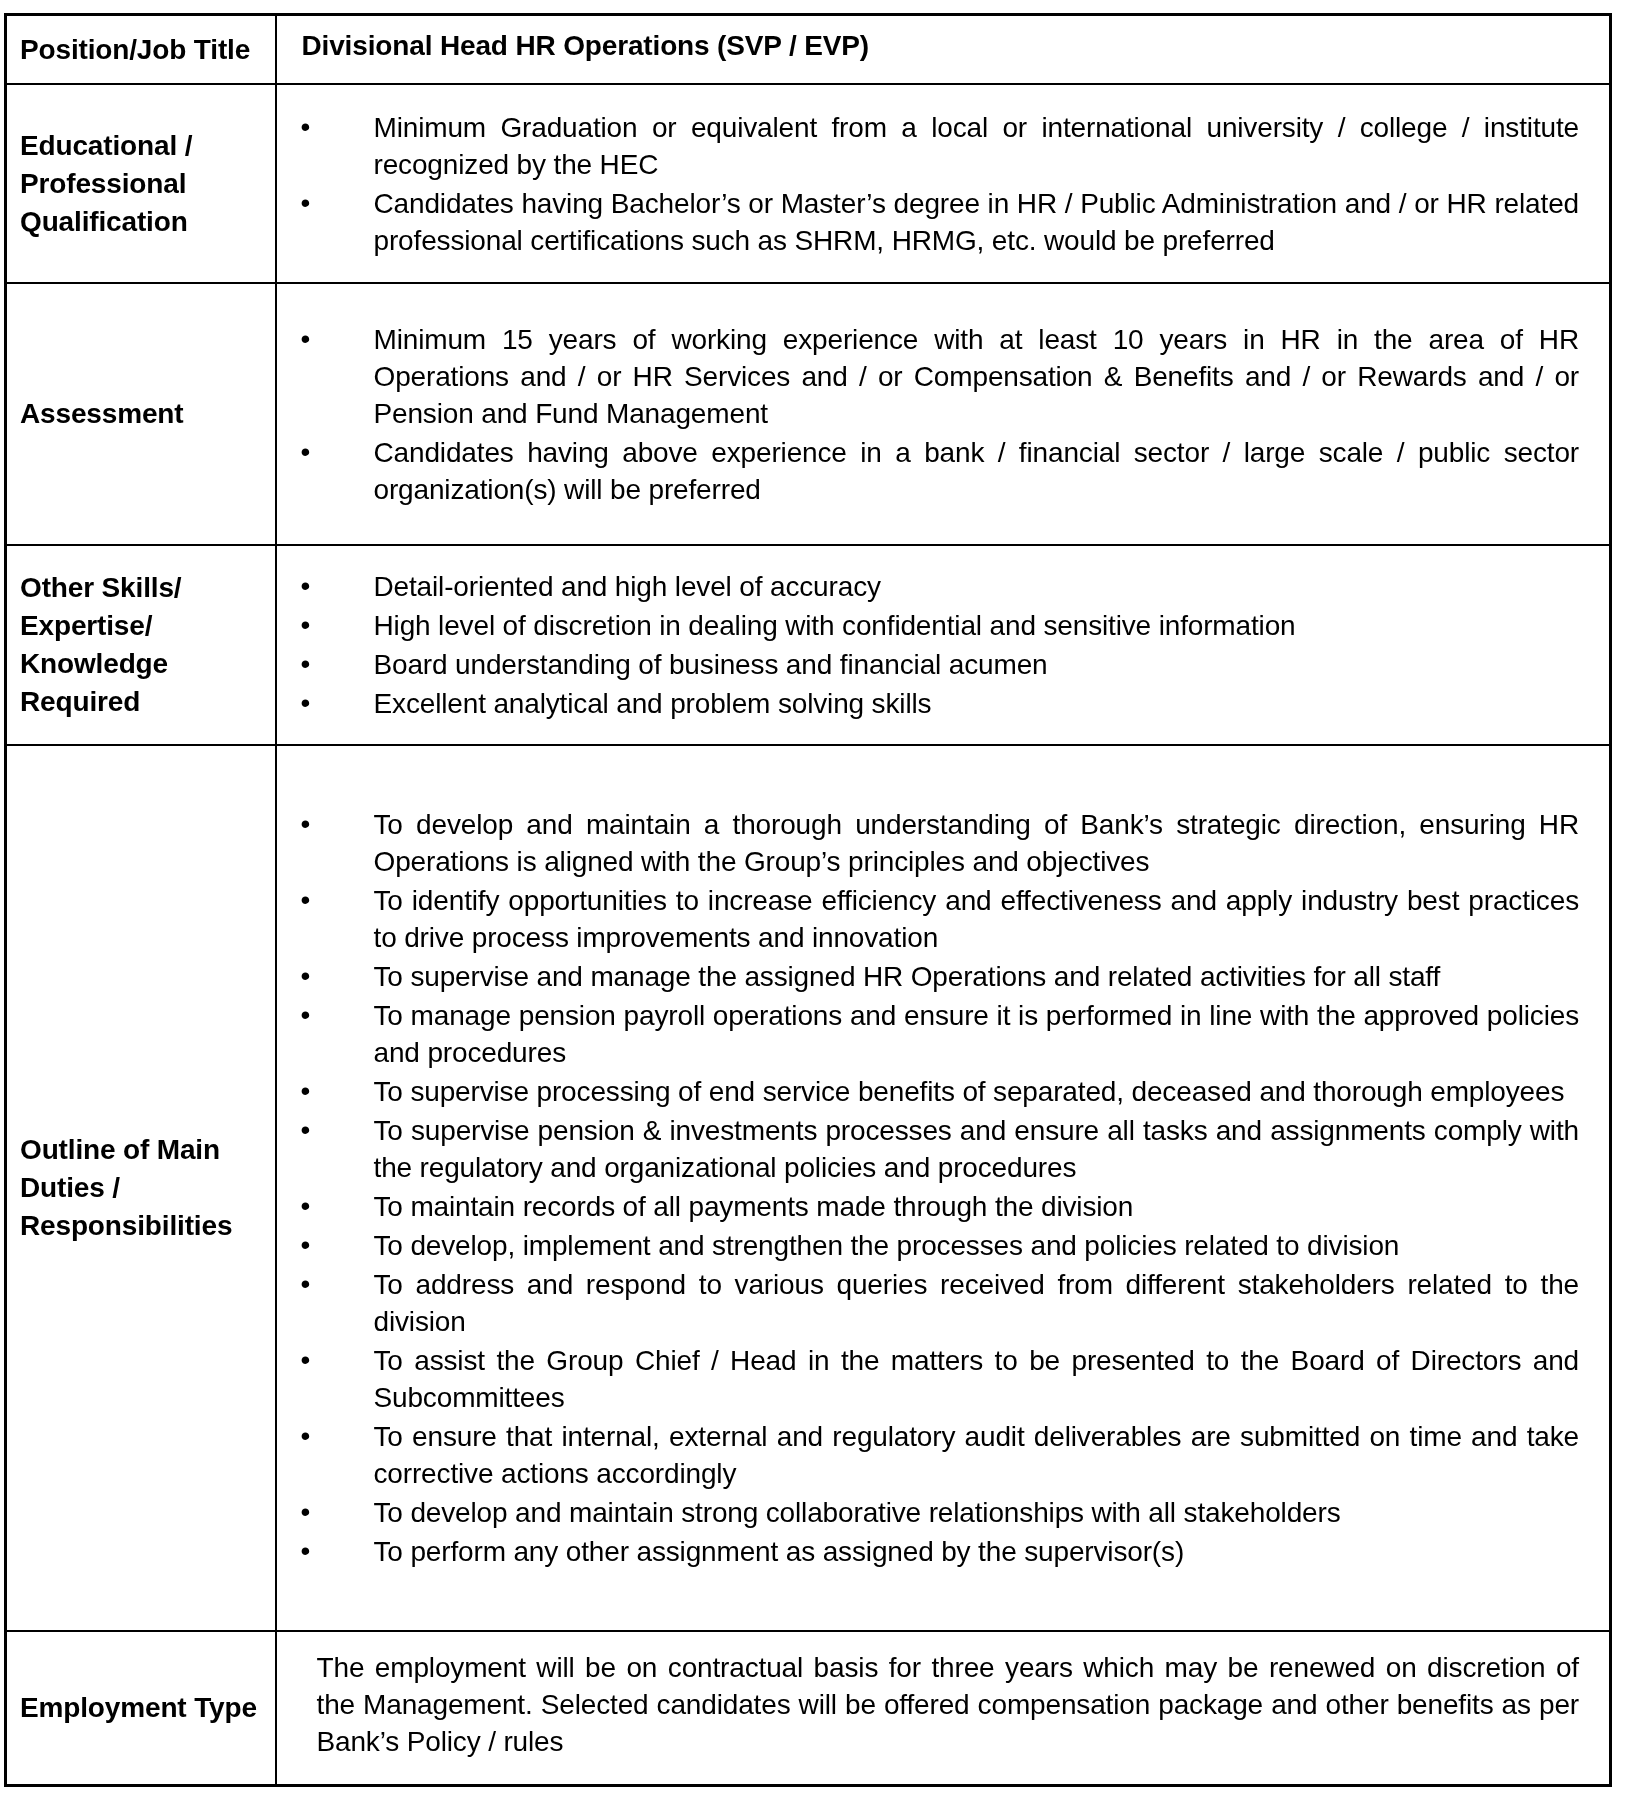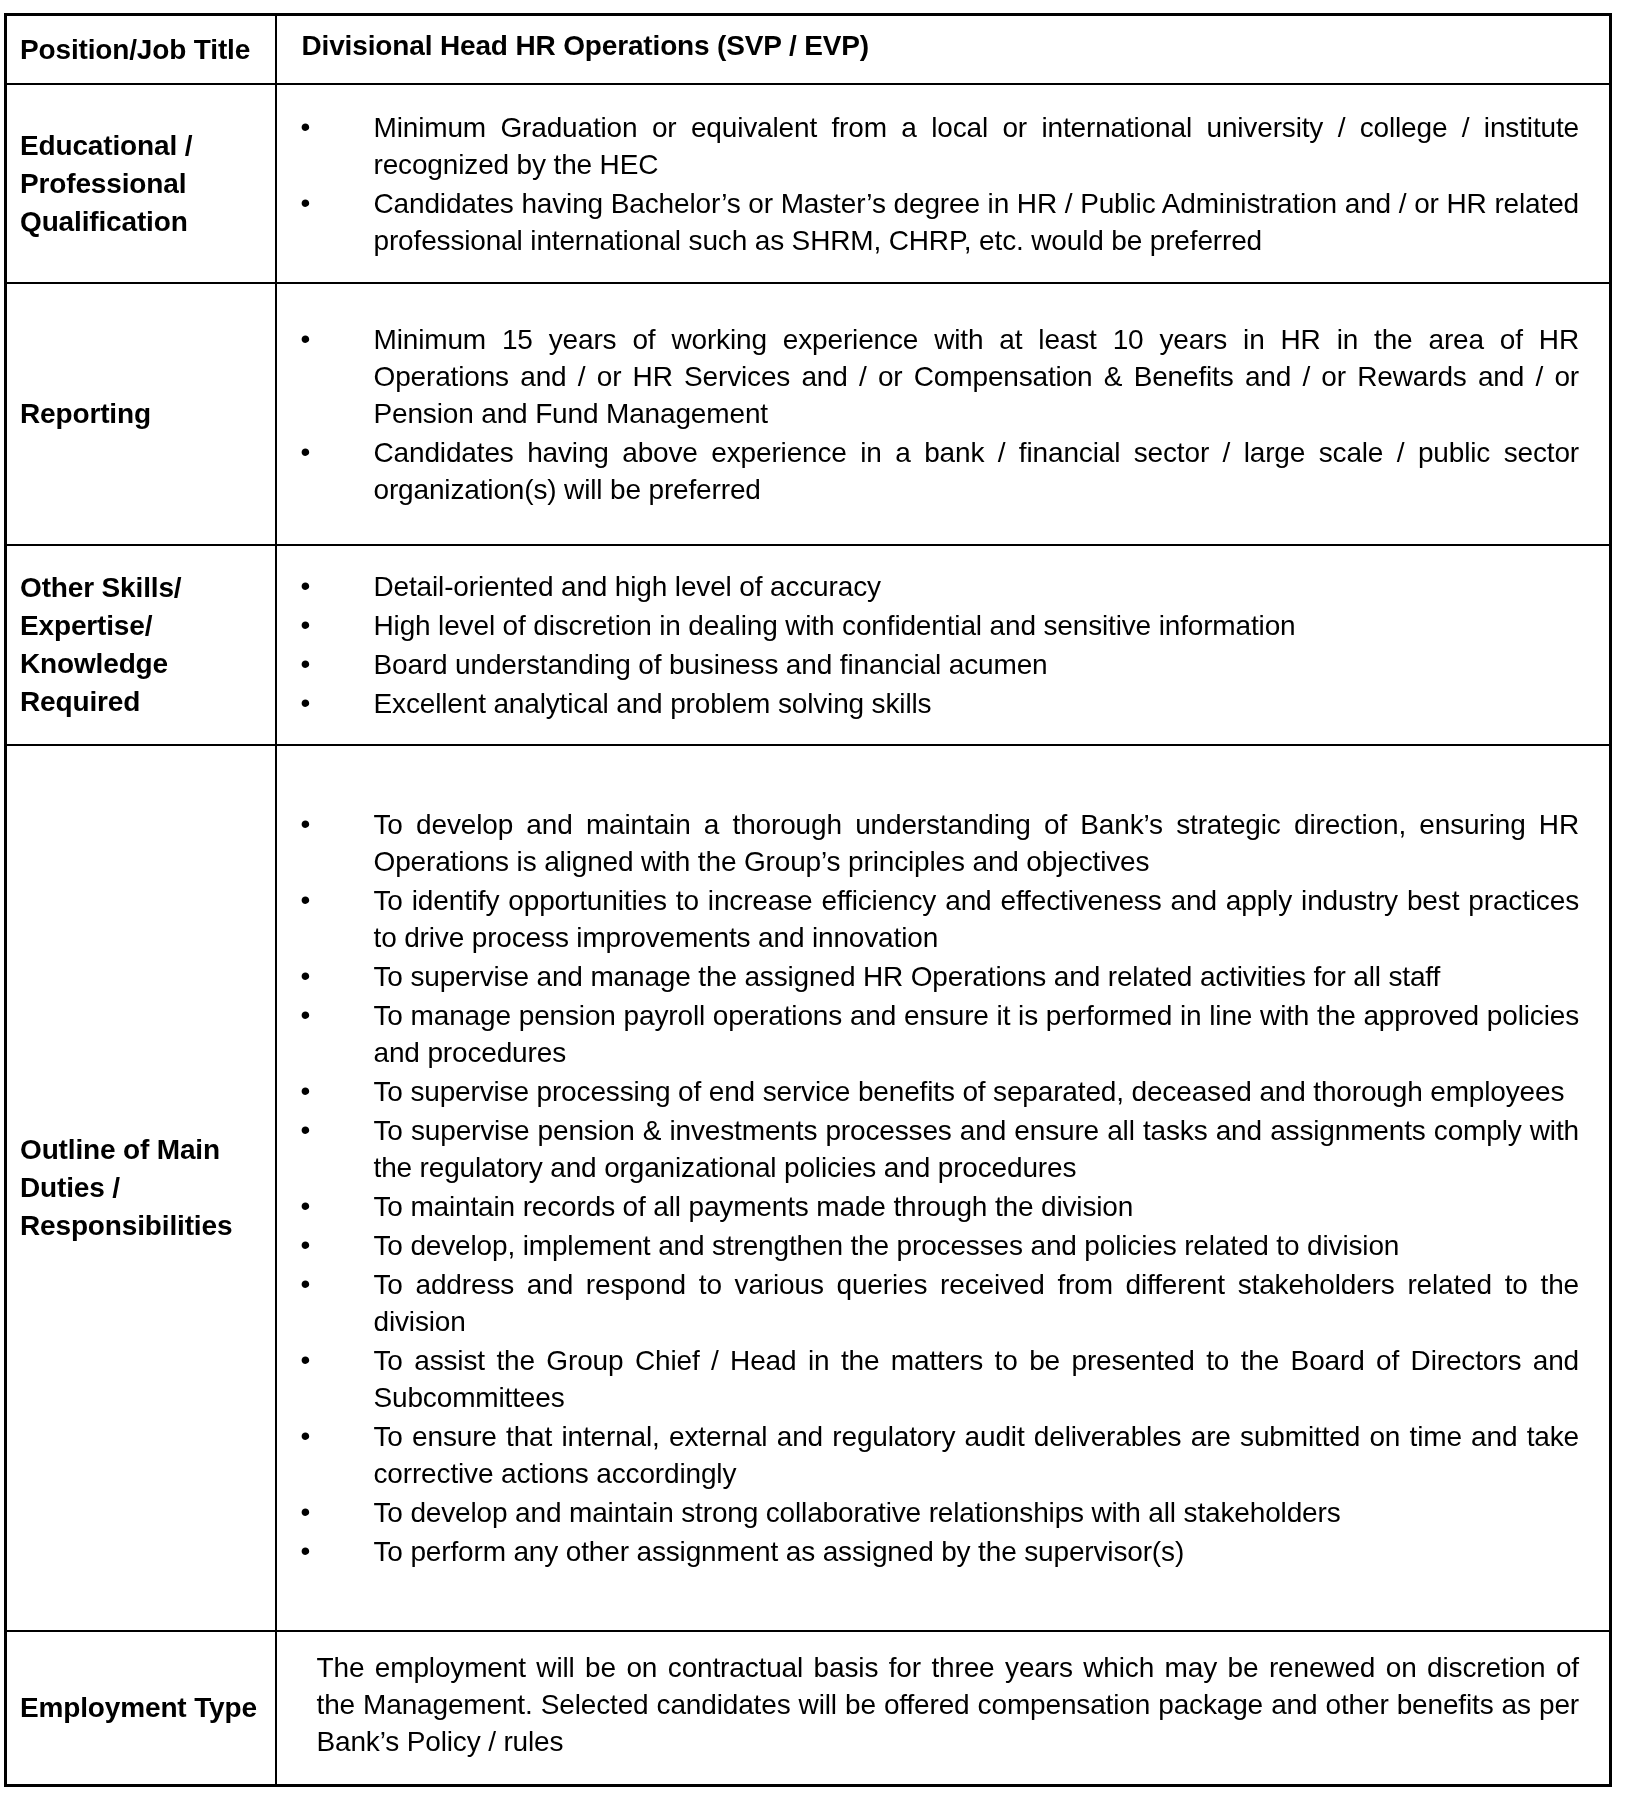--- a/index.html
+++ b/index.html
@@ -92,27 +92,27 @@
       <td class="lbl">Position/Job Title</td>
       <td class="val bold">Divisional Head HR Operations (SVP / EVP)</td>
     </tr>
 
 
     <tr class="r3">
       <td class="lbl">Educational / Professional Qualification</td>
       <td class="bul">
         <ul class="blist">
               <li><span class="b">•</span><span>Minimum Graduation or equivalent from a local or international university / college / institute recognized by the HEC</span></li>
-              <li><span class="b">•</span><span>Candidates having Bachelor’s or Master’s degree in HR / Public Administration and / or HR related professional international such as SHRM, CHRP, etc. would be preferred</span></li>
+              <li><span class="b">•</span><span>Candidates having Bachelor’s or Master’s degree in HR / Public Administration and / or HR related professional certifications such as SHRM, HRMG, etc. would be preferred</span></li>
             </ul>
       </td>
     </tr>
 
     <tr class="r4">
-      <td class="lbl">Reporting</td>
+      <td class="lbl">Assessment</td>
       <td class="bul">
         <ul class="blist">
               <li><span class="b">•</span><span>Minimum 15 years of working experience with at least 10 years in HR in the area of HR Operations and / or HR Services and / or Compensation &amp; Benefits and / or Rewards and / or Pension and Fund Management</span></li>
               <li><span class="b">•</span><span>Candidates having above experience in a bank / financial sector / large scale / public sector organization(s) will be preferred</span></li>
             </ul>
       </td>
     </tr>
 
     <tr class="r5">
       <td class="lbl">Other Skills/ Expertise/ Knowledge Required</td>

